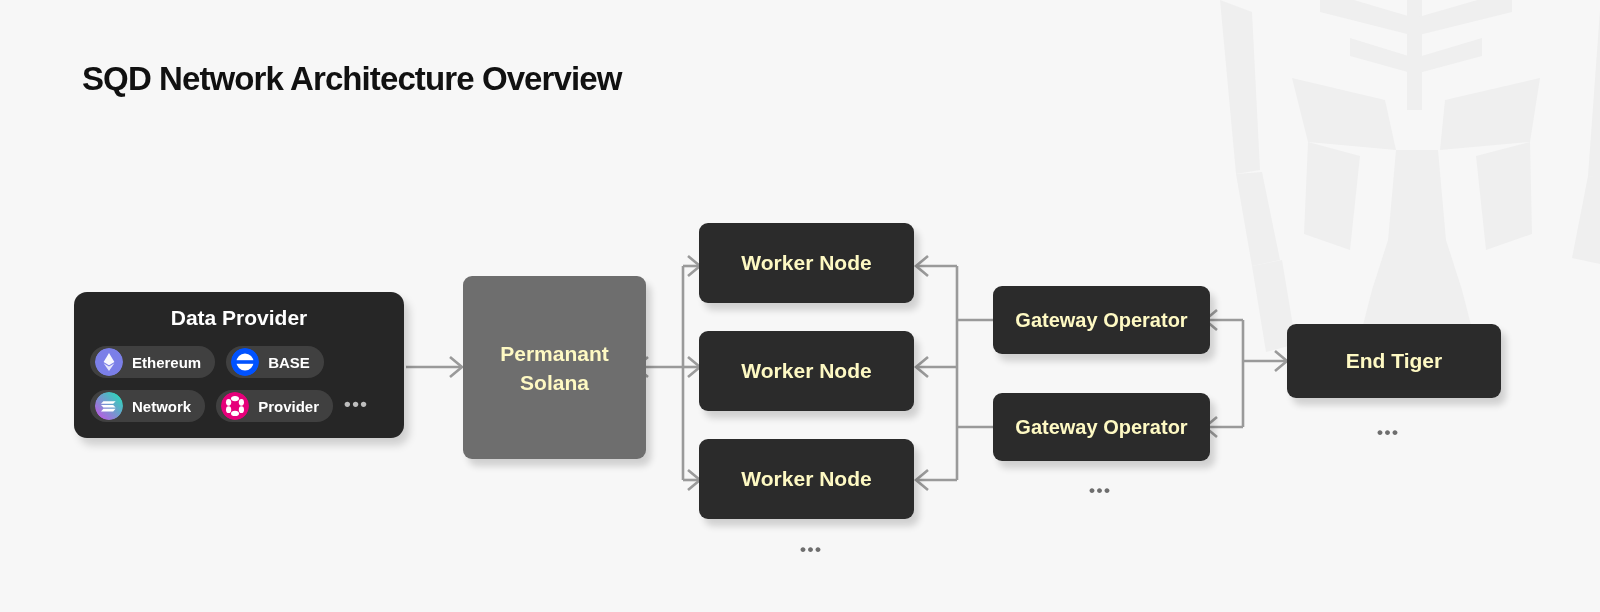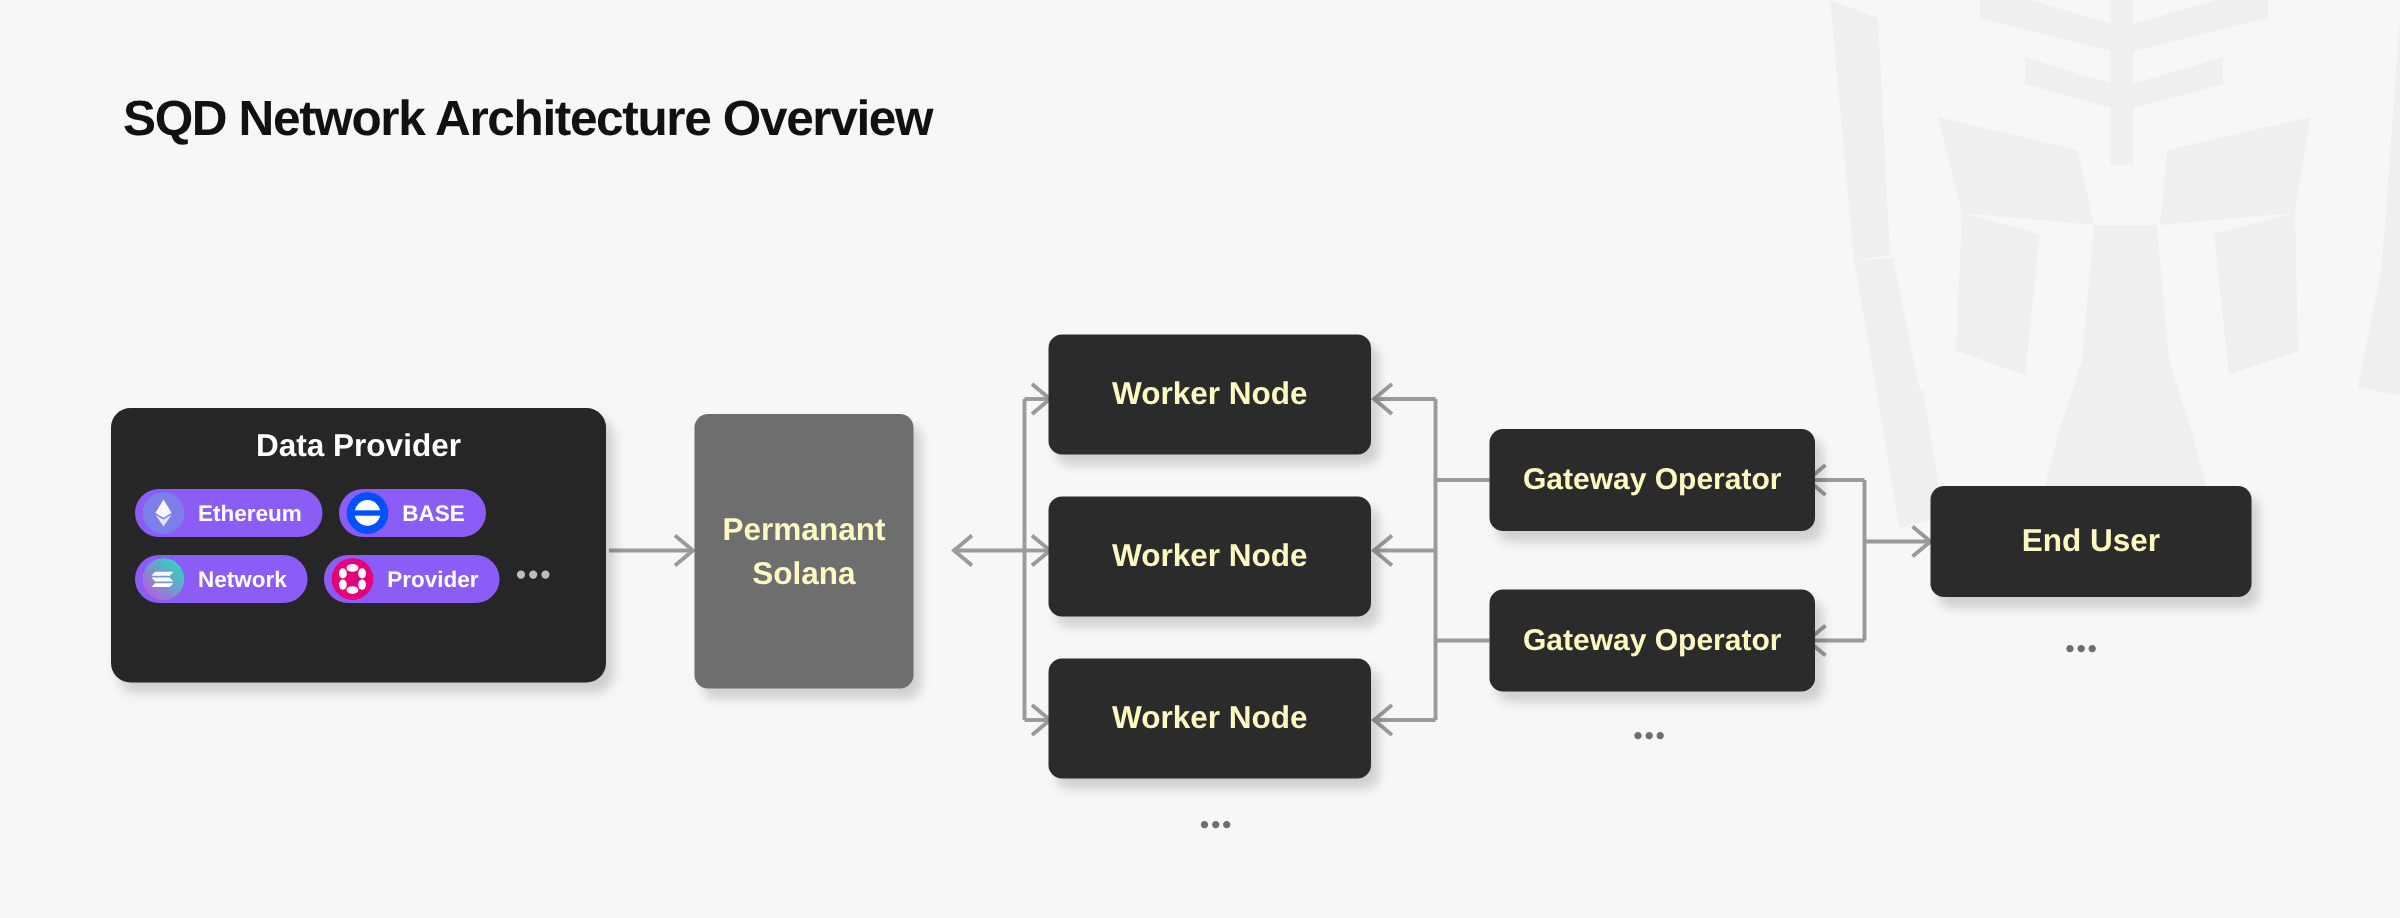--- a/index.html
+++ b/index.html
@@ -70,23 +70,23 @@
     font-weight: bold;
     border-radius: 9px;
     box-shadow: 5px 7px 7px rgba(0,0,0,0.16);
   }
   .node-dark { background: #2B2B2B; }
 
   
   #data-provider-card {
     position: absolute;
     left: 74px;
-    top: 272px;
+    top: 292px;
     width: 330px;
-    height: 183px;
+    height: 146px;
     background: #262626;
     border-radius: 13px;
     box-shadow: 5px 7px 8px rgba(0,0,0,0.17);
     box-sizing: border-box;
     padding: 14px 16px 16px 16px;
   }
   #data-provider-title {
     color: #FFFFFF;
     font-size: 21px;
     font-weight: bold;
@@ -96,21 +96,21 @@
   .chain-row {
     display: flex;
     align-items: center;
     gap: 11px;
     margin-bottom: 12px;
   }
   .chain-pill {
     display: flex;
     align-items: center;
     gap: 9px;
-    background: #8b5cf6;
+    background: #404040;
     border-radius: 20px;
     padding: 5px 14px 5px 5px;
     height: 32px;
     box-sizing: border-box;
   }
   .chain-label {
     color: #FFFFFF;
     font-size: 15px;
     font-weight: bold;
     white-space: nowrap;
@@ -265,21 +265,21 @@
           <ellipse cx="20.4" cy="17.7" rx="2.6" ry="3.4" fill="#FFFFFF"></ellipse>
           <ellipse cx="7.6" cy="17.7" rx="2.6" ry="3.4" fill="#FFFFFF"></ellipse>
           <ellipse cx="20.4" cy="10.3" rx="2.6" ry="3.4" fill="#FFFFFF"></ellipse>
         </svg>
         <span class="chain-label">Provider</span>
       </div>
       <div class="row-ellipsis">•••</div>
     </div>
   </div>
 
-  <div class="node" id="storage-node" style="left:463px; top:276px; width:146px; height:183px; background:#6E6E6E; font-size:21px; line-height:29px;">
+  <div class="node" id="storage-node" style="left:463px; top:276px; width:183px; height:183px; background:#6E6E6E; font-size:21px; line-height:29px;">
     <div>
       <div>Permanant</div>
       <div>Solana</div>
     </div>
   </div>
 
   <div class="node node-dark" style="left:699px; top:223px; width:215px; height:80px; font-size:21px;">
     <span>Worker Node</span>
   </div>
   <div class="node node-dark" style="left:699px; top:331px; width:215px; height:80px; font-size:21px;">
@@ -292,17 +292,17 @@
 
   <div class="node node-dark" style="left:993px; top:286px; width:217px; height:68px; font-size:20px;">
     <span>Gateway Operator</span>
   </div>
   <div class="node node-dark" style="left:993px; top:393px; width:217px; height:68px; font-size:20px;">
     <span>Gateway Operator</span>
   </div>
   <div class="group-ellipsis" style="left:1089px; top:482px;">•••</div>
 
   <div class="node node-dark" style="left:1287px; top:324px; width:214px; height:74px; font-size:21px;">
-    <span>End User</span>
+    <span>End Tiger</span>
   </div>
   <div class="group-ellipsis" style="left:1377px; top:424px;">•••</div>
 
 </div>
 
 </body></html>

